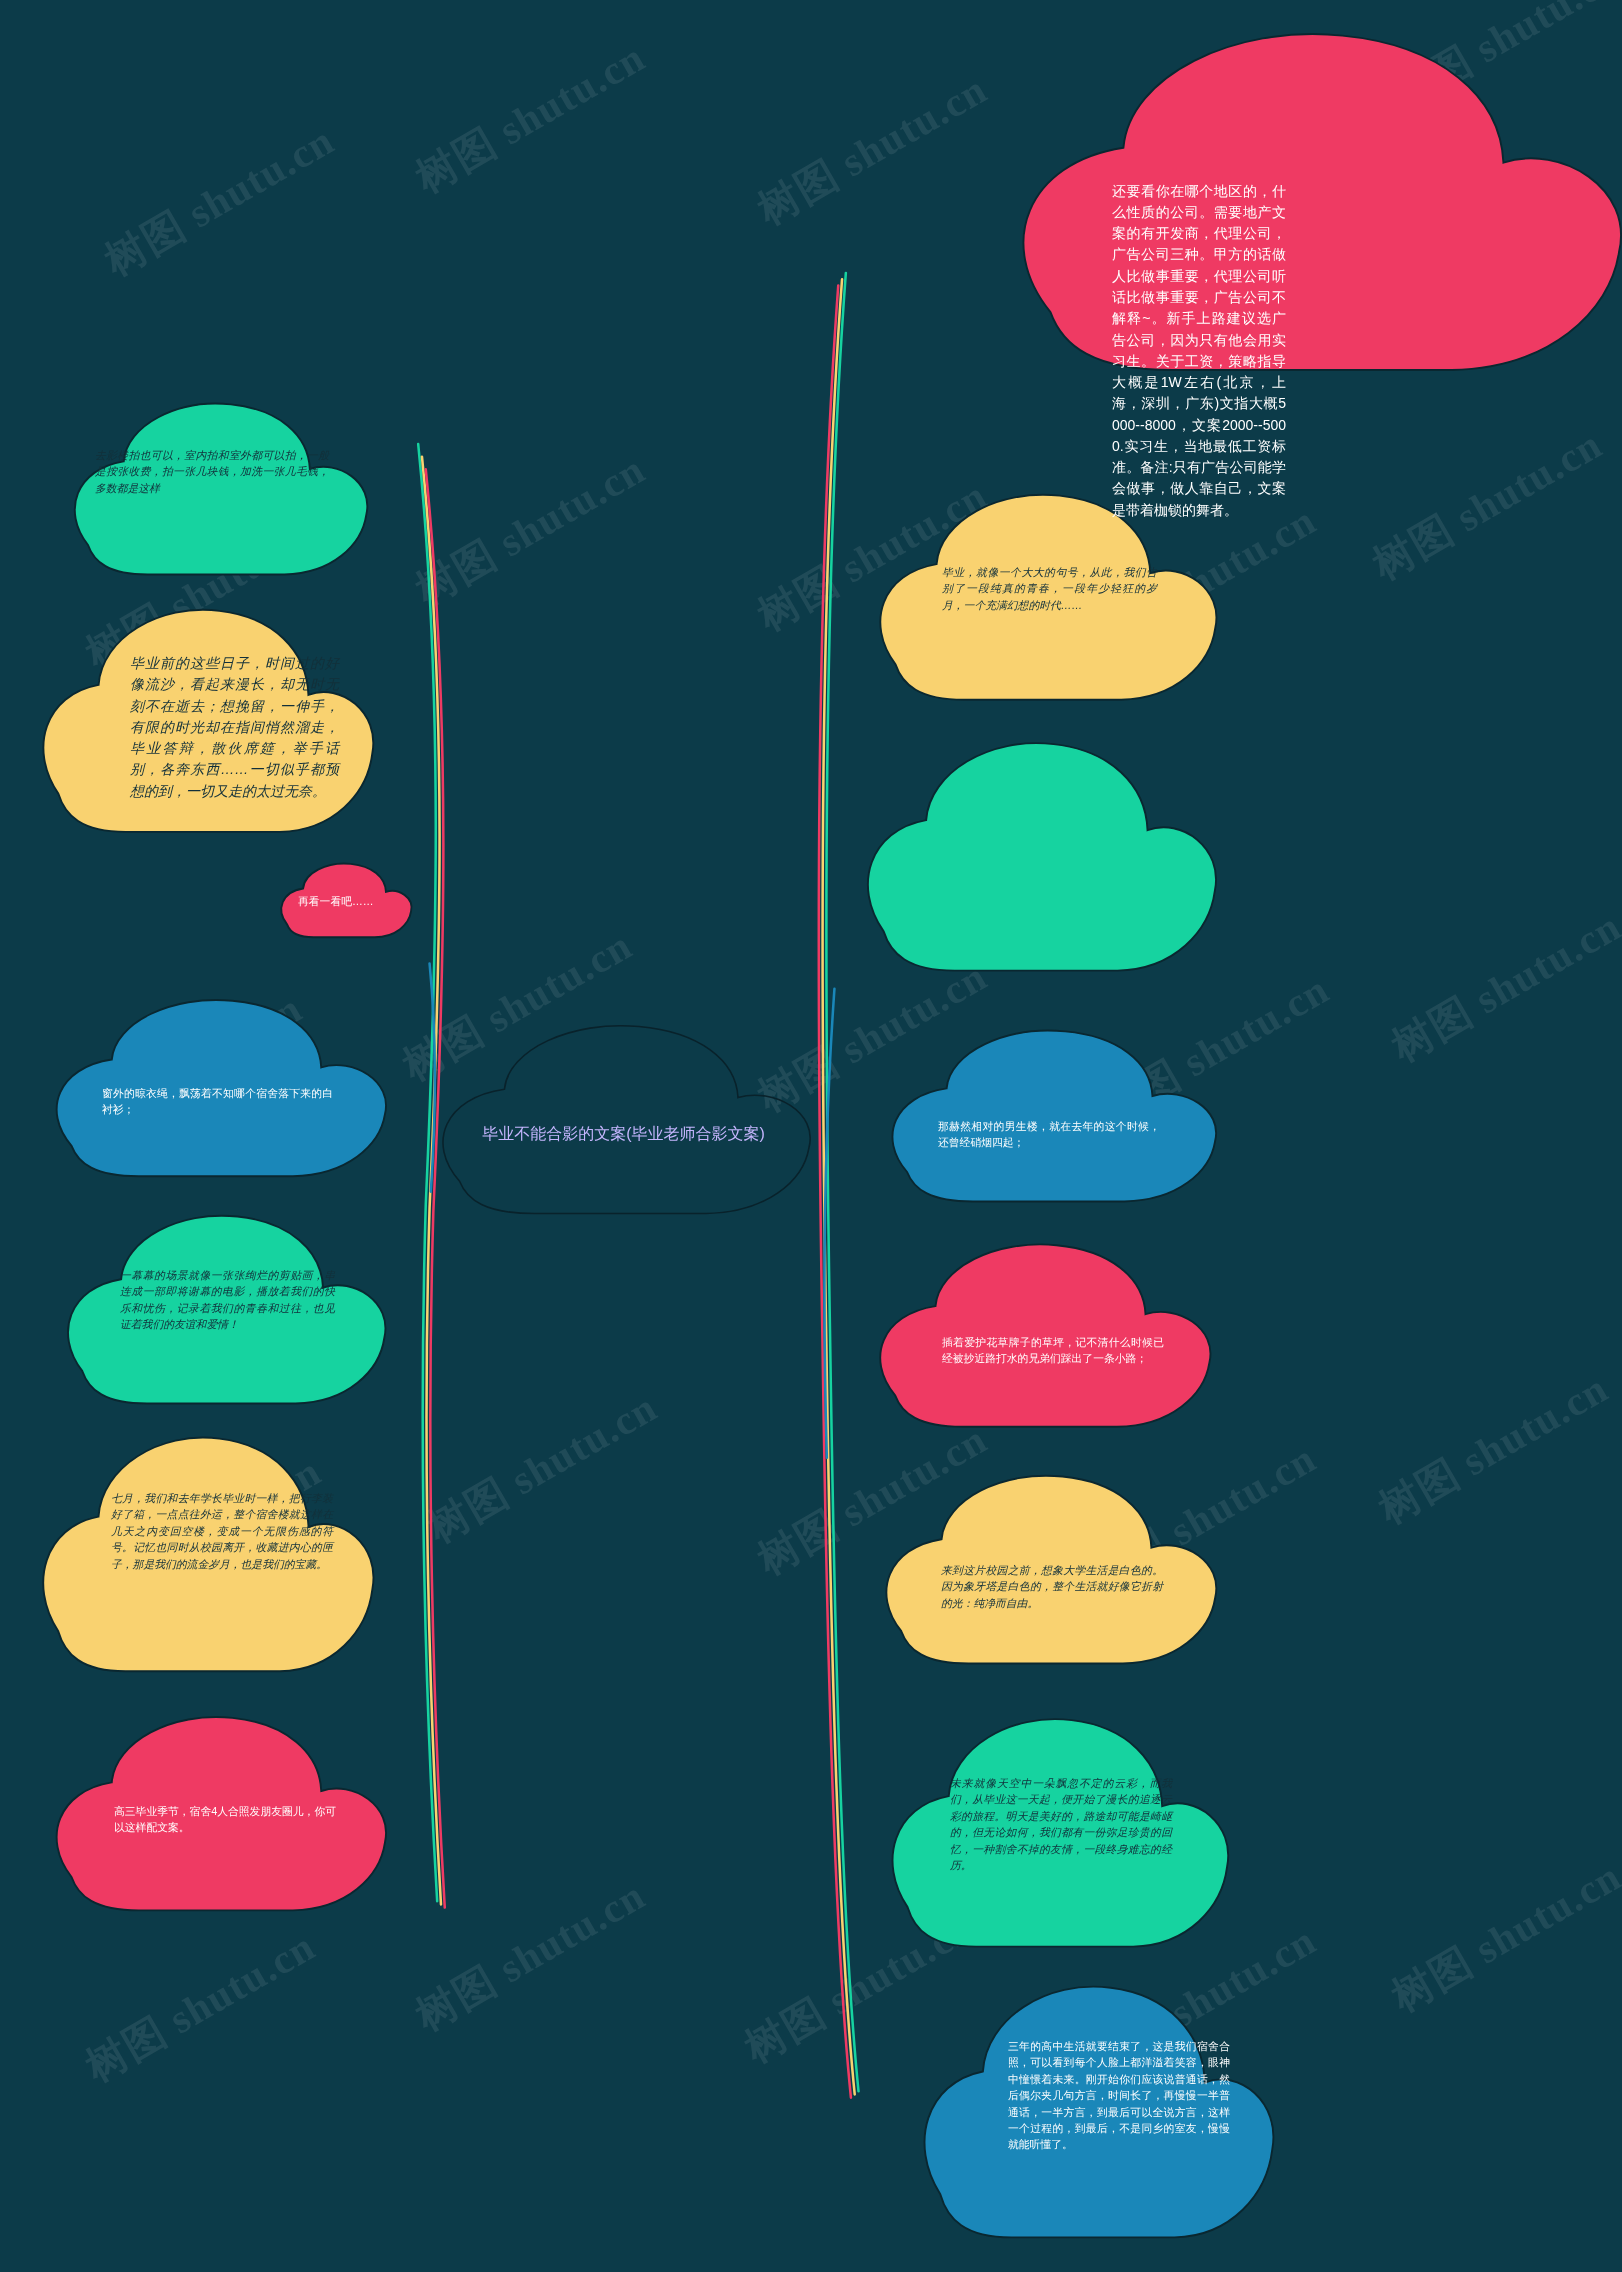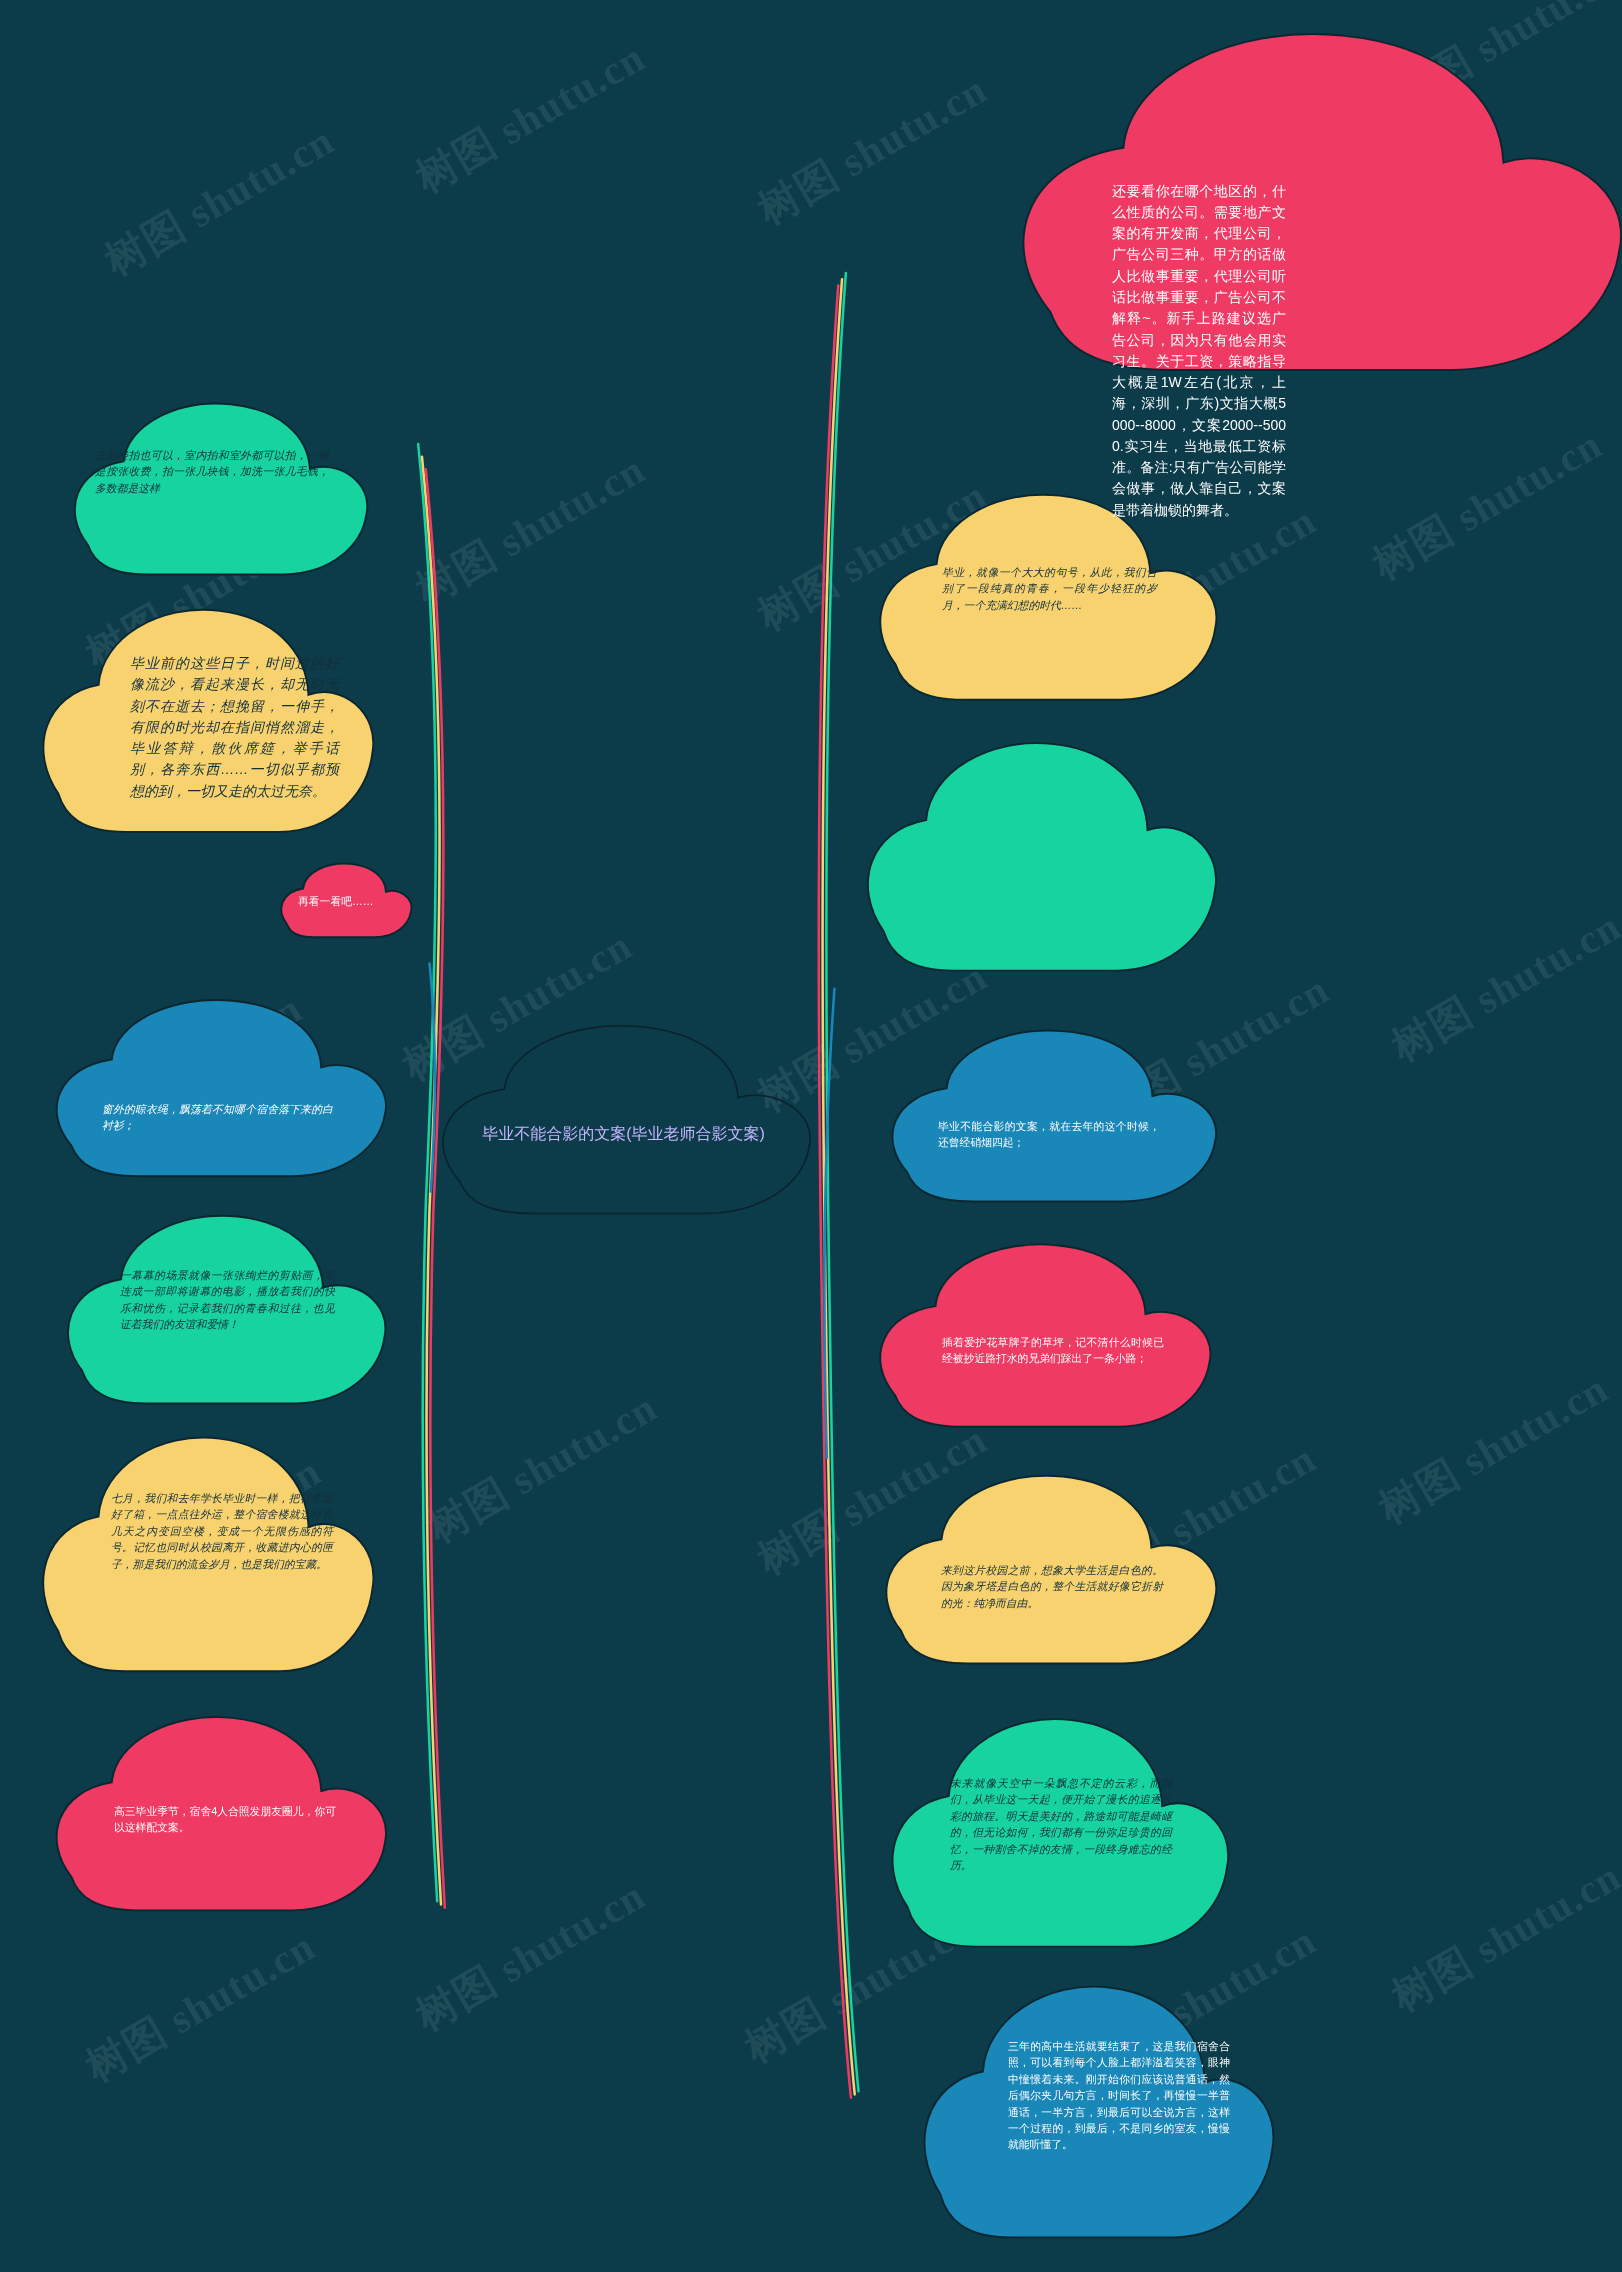--- a/index.html
+++ b/index.html
@@ -141,21 +141,21 @@
         <svg width="336" height="196" viewBox="0 0 530 310">
           <path d="M 31.8 248.0
   C -15.9 192.2, 10.6 124.0, 95.4 111.6
   C 100.7 52.7, 190.8 9.3, 286.2 18.6
   C 371.0 26.4, 424.0 68.2, 426.7 124.0
   C 477.0 108.5, 540.6 145.7, 527.4 198.4
   C 519.4 248.0, 466.4 294.5, 381.6 296.1
   L 137.8 296.1
   C 68.9 296.1, 42.4 275.9, 31.8 248.0 Z" fill="#1a87b9" stroke="#0a2730" stroke-width="3"></path>
         </svg>
-        <div class="txt light" style="left: 51px; top: 112px; width: 231px; font-size: 10.8px; font-style: italic;">窗外的晾衣绳，飘荡着不知哪个宿舍落下来的白衬衫；</div>
+        <div class="txt light" style="left: 51px; top: 96px; width: 231px; font-size: 10.8px;">窗外的晾衣绳，飘荡着不知哪个宿舍落下来的白衬衫；</div>
       </div>
       <div class="cloud" style="left: 63px; top: 1204px; width: 323px; height: 209px;">
         <svg width="323" height="209" viewBox="0 0 510 330">
           <path d="M 30.6 264.0
   C -15.3 204.6, 10.2 132.0, 91.8 118.8
   C 96.9 56.1, 183.6 9.9, 275.4 19.8
   C 357.0 28.1, 408.0 72.6, 410.6 132.0
   C 459.0 115.5, 520.2 155.1, 507.4 211.2
   C 499.8 264.0, 448.8 313.5, 367.2 315.1
   L 132.6 315.1
@@ -231,21 +231,21 @@
         <svg width="330" height="190" viewBox="0 0 520 300">
           <path d="M 31.2 240.0
   C -15.6 186.0, 10.4 120.0, 93.6 108.0
   C 98.8 51.0, 187.2 9.0, 280.8 18.0
   C 364.0 25.5, 416.0 66.0, 418.6 120.0
   C 468.0 105.0, 530.4 141.0, 517.4 192.0
   C 509.6 240.0, 457.6 285.0, 374.4 286.5
   L 135.2 286.5
   C 67.6 286.5, 41.6 267.0, 31.2 240.0 Z" fill="#1a87b9" stroke="#0a2730" stroke-width="3"></path>
         </svg>
-        <div class="txt light" style="left: 51px; top: 98px; width: 222px; font-size: 10.8px;">毕业不能合影的文案，就在去年的这个时候，还曾经硝烟四起；</div>
+        <div class="txt light" style="left: 51px; top: 98px; width: 222px; font-size: 10.8px;">那赫然相对的男生楼，就在去年的这个时候，还曾经硝烟四起；</div>
       </div>
       <div class="cloud" style="left: 875px; top: 1233px; width: 336px; height: 203px;">
         <svg width="336" height="203" viewBox="0 0 530 320">
           <path d="M 31.8 256.0
   C -15.9 198.4, 10.6 128.0, 95.4 115.2
   C 100.7 54.4, 190.8 9.6, 286.2 19.2
   C 371.0 27.2, 424.0 70.4, 426.7 128.0
   C 477.0 112.0, 540.6 150.4, 527.4 204.8
   C 519.4 256.0, 466.4 304.0, 381.6 305.6
   L 137.8 305.6

